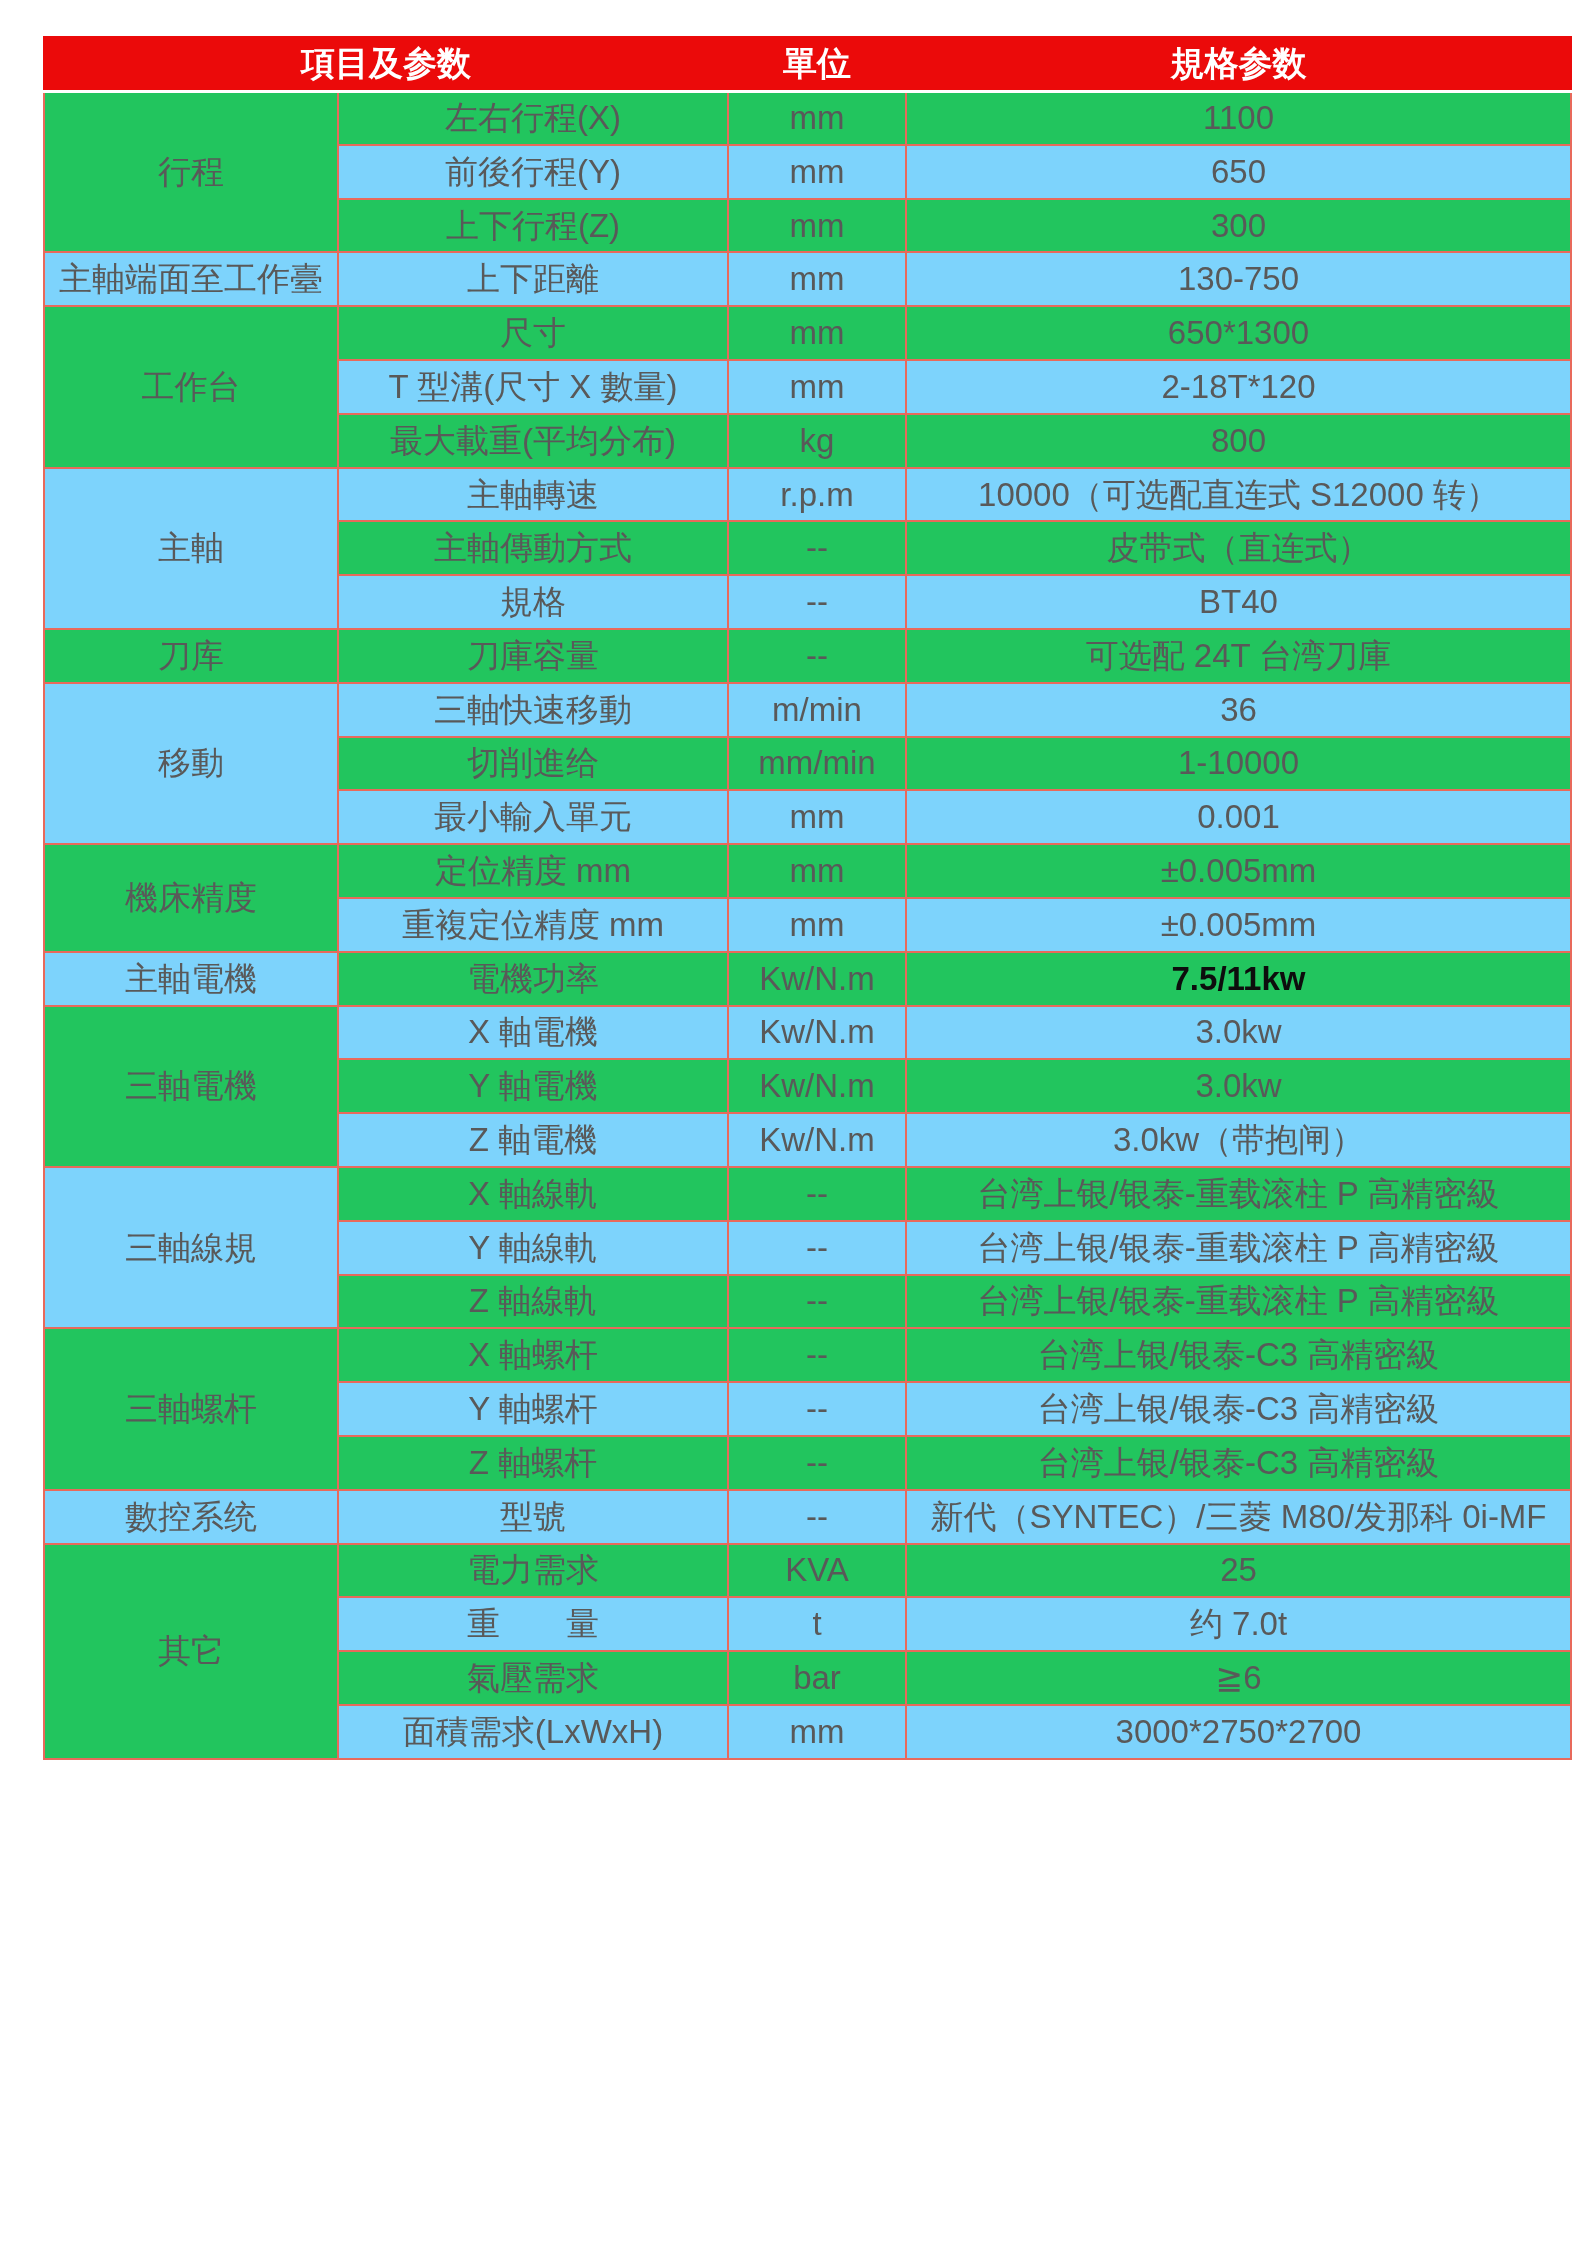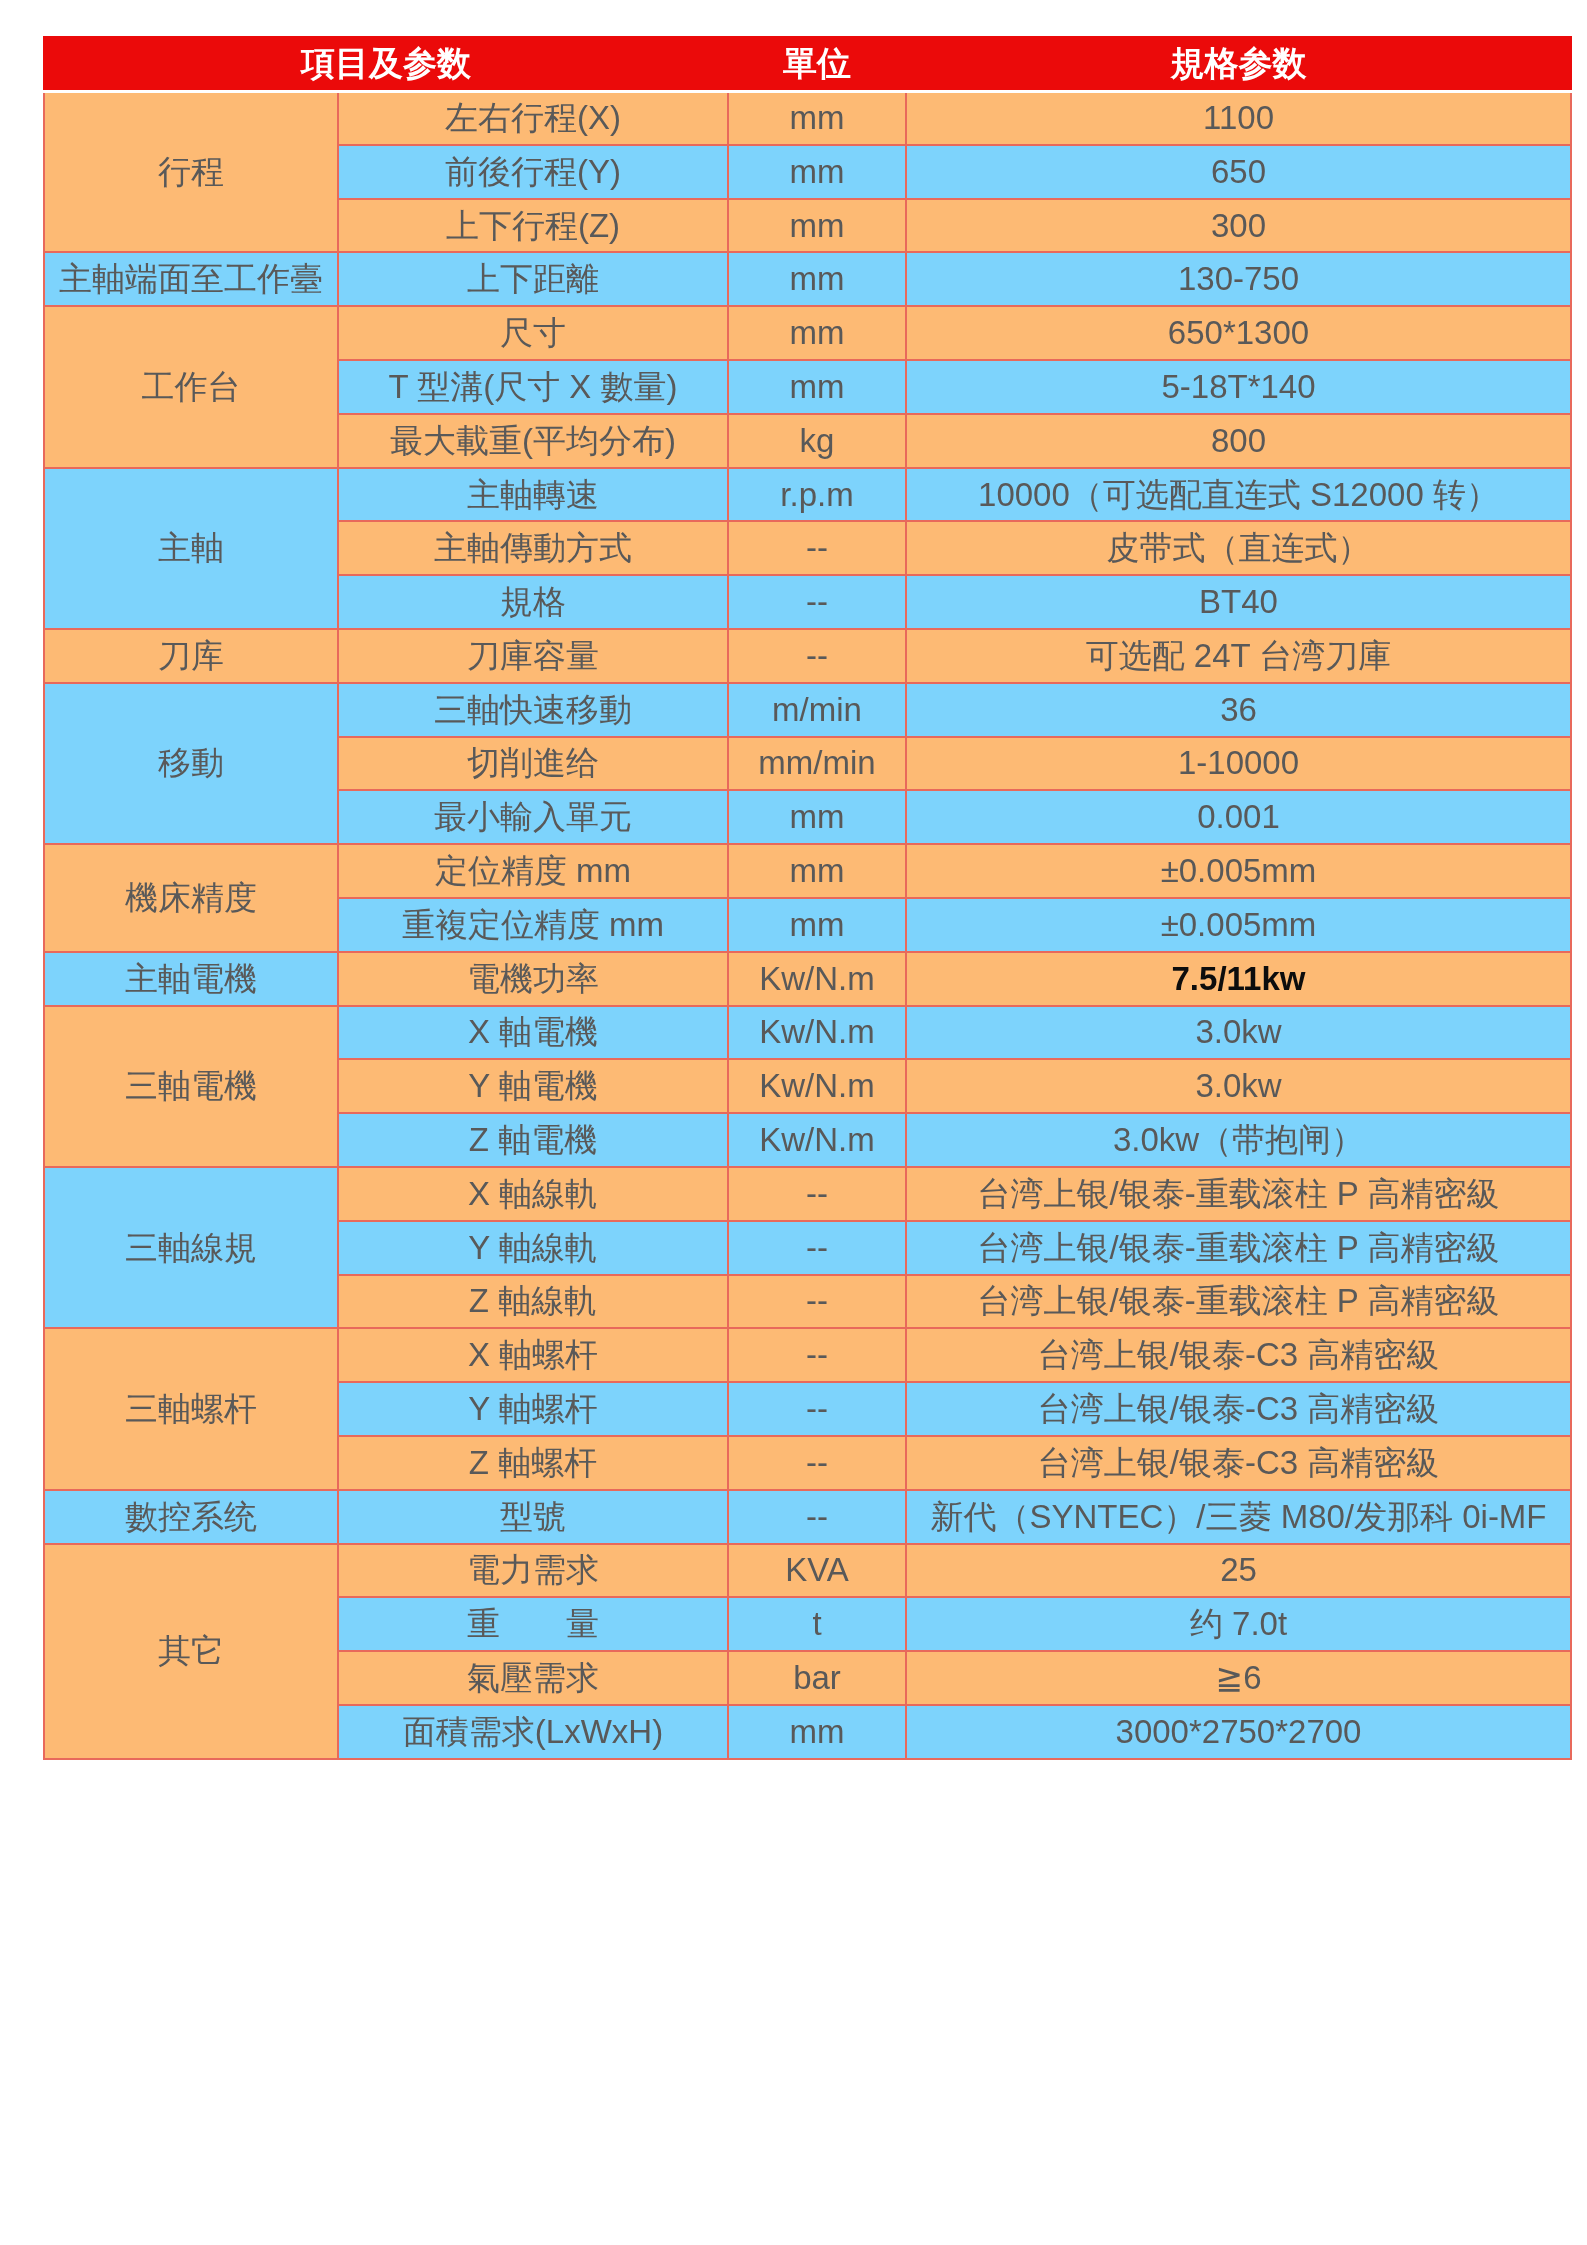--- a/index.html
+++ b/index.html
@@ -44,21 +44,21 @@
   .spec thead th {
     background: #EB0A0A;
     color: #ffffff;
     font-weight: bold;
     font-size: 34px;
     border: 2px solid #EB0A0A;
     border-bottom: 3px solid #ffffff;
   }
   .spec thead th + th { border-left: 2px solid #84cc16; }
 
-  .spec td.white { background: #fdba74; }
+  .spec td.white { background: #22c55e; }
   .spec td.peach { background: #7dd3fc; }
   .spec td.highlight { color: #0d0d0d; font-weight: 700; }
 </style>
 </head>
 <body>
 
 <table class="spec">
   <colgroup>
     <col class="c-cat">
     <col class="c-param">
@@ -97,21 +97,21 @@
       </tr>
       <tr>
         <td class="cat white" rowspan="3">工作台</td>
         <td class="param white">尺寸</td>
         <td class="unit white">mm</td>
         <td class="value white">650*1300</td>
       </tr>
       <tr>
         <td class="param peach">T 型溝(尺寸 X 數量)</td>
         <td class="unit peach">mm</td>
-        <td class="value peach">5-18T*140</td>
+        <td class="value peach">2-18T*120</td>
       </tr>
       <tr>
         <td class="param white">最大載重(平均分布)</td>
         <td class="unit white">kg</td>
         <td class="value white">800</td>
       </tr>
       <tr>
         <td class="cat peach" rowspan="3">主軸</td>
         <td class="param peach">主軸轉速</td>
         <td class="unit peach">r.p.m</td>

